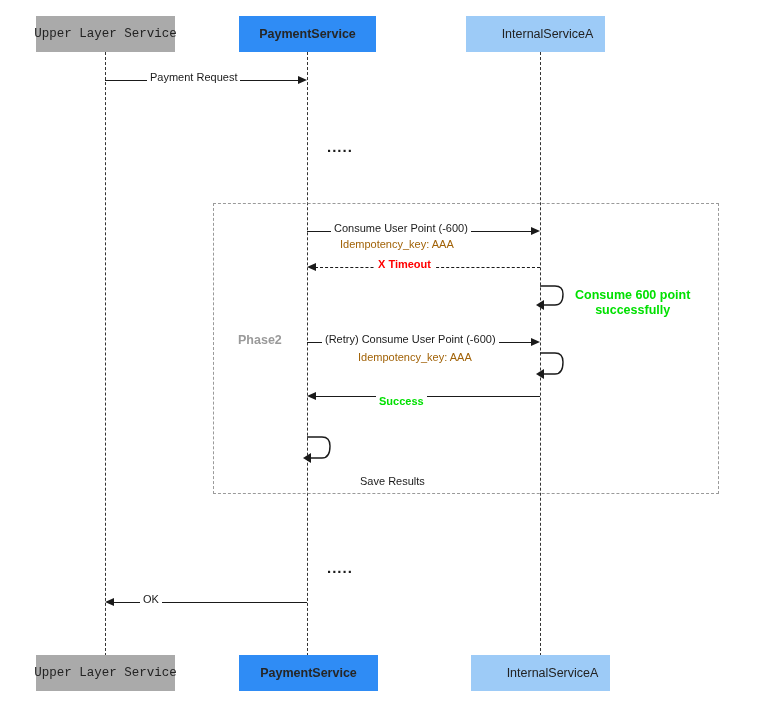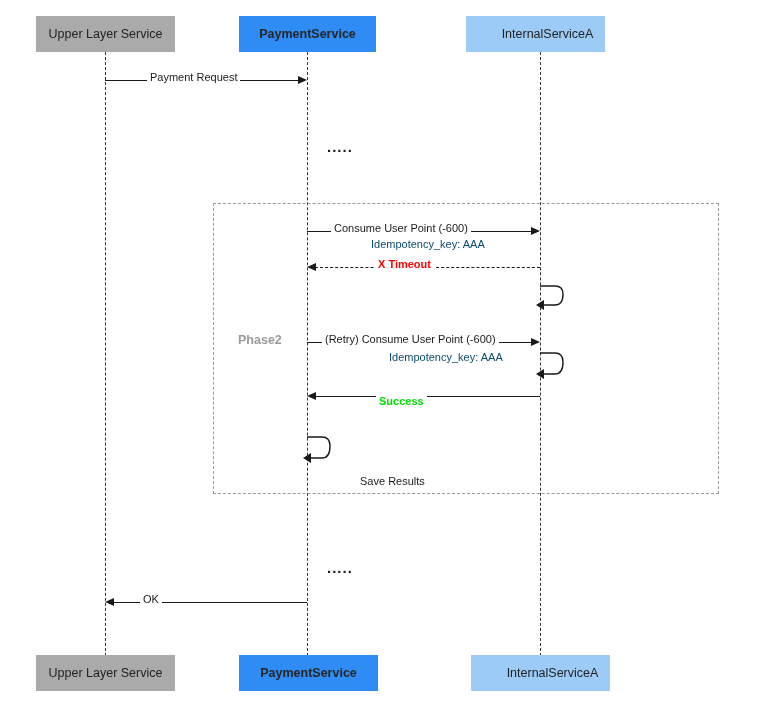--- a/index.html
+++ b/index.html
@@ -21,21 +21,21 @@
     box-sizing: border-box;
     display: flex;
     align-items: center;
     justify-content: center;
     text-align: center;
     font-size: 12.5px;
     color: #222222;
     line-height: 1.15;
     white-space: nowrap;
   }
-  .actor-box.gray  { background: #aaaaaa; }
+  .actor-box.gray  { background: #aaaaaa; font-family: Liberation Mono, monospace; }
   .actor-box.blue  { background: #2f8cf5; font-weight: bold; color: #262626; }
   .actor-box.lblue { background: #9dcbf7; padding-left: 24px; }
 
   
   .lifeline {
     position: absolute;
     width: 0;
     border-left: 1.4px dashed #333333;
   }
 
@@ -81,23 +81,22 @@
   .msg-label {
     position: absolute;
     font-size: 11px;
     color: #1a1a1a;
     background: #ffffff;
     padding: 0 3px;
     white-space: nowrap;
     line-height: 1;
   }
   .msg-label.sub {
-    color: #0c4a6e;
+    color: #a16207;
     background: transparent;
-    margin-left: 31px;
   }
   .msg-label.red   { color: #ff0000; font-weight: bold; }
   .msg-label.green { color: #00e000; font-weight: bold; }
   .msg-label.plain { background: transparent; margin-top: 30px; }
 
   
   .selfloop {
     position: absolute;
   }
   .note {
@@ -156,20 +155,24 @@
   <div class="msg-label sub" style="left:337px; top:239px;">Idempotency_key: AAA</div>
 
   <div class="msg-line dashed" style="left:315px; top:267px; width:225px;"></div>
   <div class="arrowhead left" style="left:307px; top:262.5px;"></div>
   <div class="msg-label red" style="left:375px; top:259px;">X Timeout</div>
 
   <svg class="selfloop" style="left:536px; top:283px;" width="34" height="30" viewBox="0 0 34 30">
     <path d="M 4 3 L 19 3 Q 27 3 27 11 Q 27 22 19 22 L 5 22" fill="none" stroke="#1a1a1a" stroke-width="1.4"></path>
     <polygon points="8,17 8,27 0,22" fill="#1a1a1a"></polygon>
   </svg>
+  <div class="note green" style="left:575px; top:288px;">
+    <div>Consume 600 point</div>
+    <div>successfully</div>
+  </div>
 
   <div class="msg-line" style="left:307px; top:342px; width:225px;"></div>
   <div class="arrowhead right" style="left:531px; top:337.5px;"></div>
   <div class="msg-label" style="left:322px; top:334px;">(Retry) Consume User Point (-600)</div>
   <div class="msg-label sub" style="left:355px; top:352px;">Idempotency_key: AAA</div>
 
   <svg class="selfloop" style="left:536px; top:350px;" width="34" height="32" viewBox="0 0 34 32">
     <path d="M 4 3 L 19 3 Q 27 3 27 12 Q 27 24 19 24 L 5 24" fill="none" stroke="#1a1a1a" stroke-width="1.4"></path>
     <polygon points="8,19 8,29 0,24" fill="#1a1a1a"></polygon>
   </svg>

